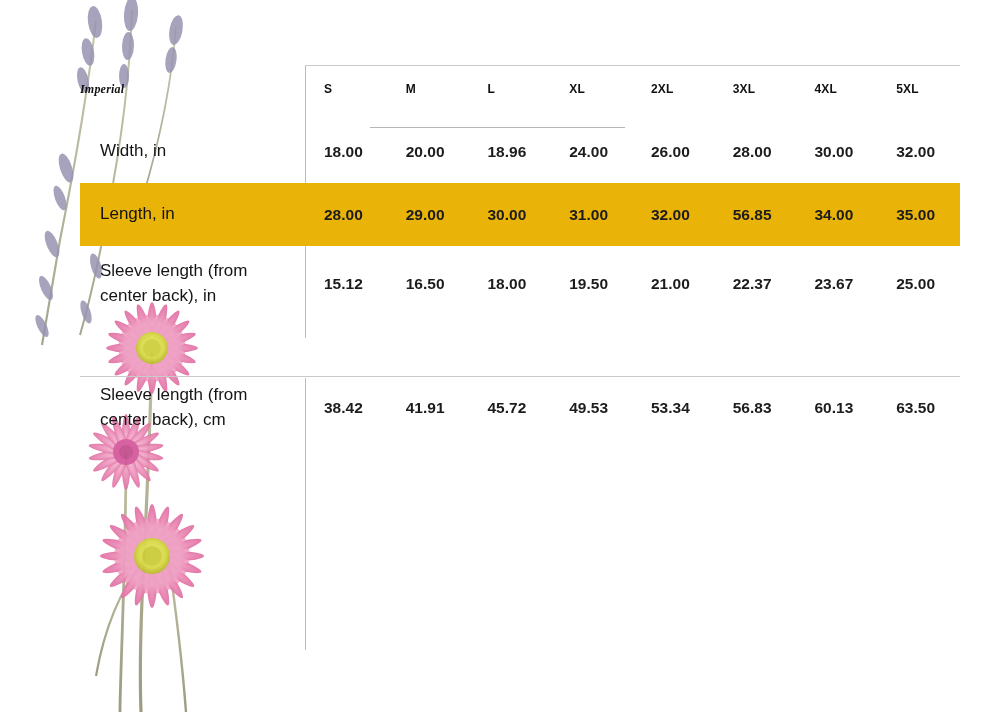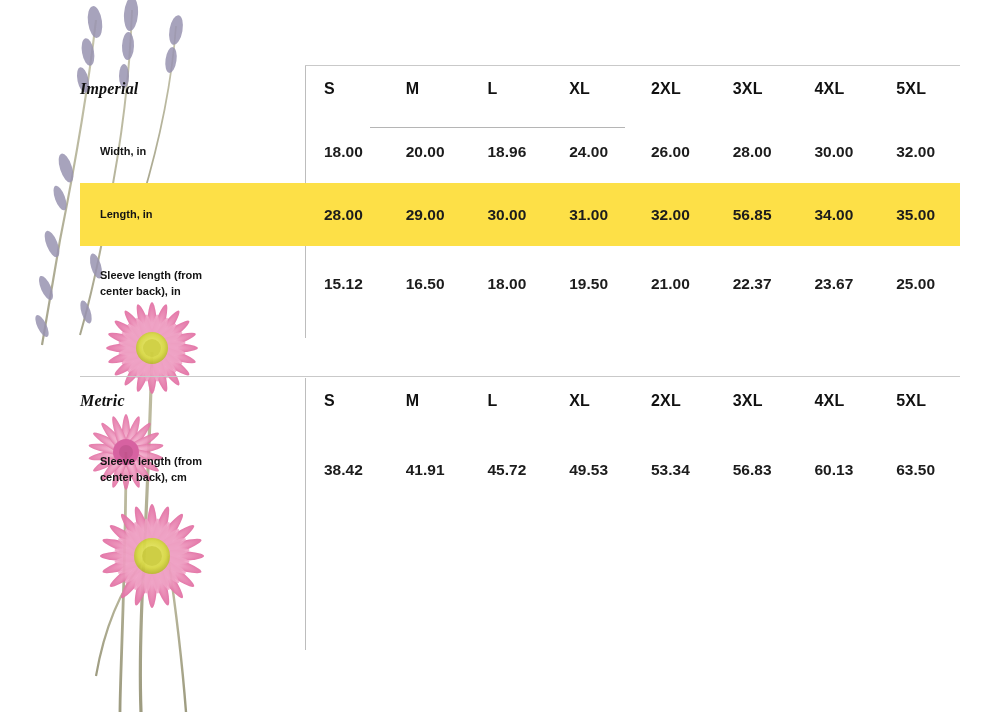--- a/index.html
+++ b/index.html
@@ -44,21 +44,21 @@
     margin: 0;
   }
 
   
   col.c-label { width: 226px; }
   col.c-size  { width: 81.75px; }
 
   .hdr-row td {
     height: 62px;
     vertical-align: middle;
-    font-size: 16px;
+    font-size: 12px;
     font-weight: bold;
     color: #111;
     letter-spacing: .2px;
   }
   .title-cell {
     font-family: "Liberation Serif", serif;
     font-style: italic;
     font-weight: normal;
     font-size: 34px;
     color: #111;
@@ -71,31 +71,31 @@
 
   .data-row td {
     height: 63px;
     vertical-align: middle;
     font-size: 15.5px;
     font-weight: bold;
     color: #1c1c1c;
   }
   .data-row td.rowlabel {
     padding-left: 20px;
-    font-size: 11px;
-    font-weight: bold;
+    font-size: 17px;
+    font-weight: normal;
     line-height: 1.45;
     color: #141414;
   }
   .data-row td.val {
     padding-left: 18px;
   }
   .data-row.tall td { height: 76px; }
 
-  .shaded td { background: #fde047; }
+  .shaded td { background: #eab308; }
 
   
   .vrule {
     position: absolute;
     width: 1px;
     background: #bdbdbd;
   }
   .vrule-imperial { left: 305px; top: 66px;  height: 272px; }
   .vrule-metric   { left: 305px; top: 378px; height: 272px; }
 
@@ -324,31 +324,20 @@
         <col class="c-size">
         <col class="c-size">
         <col class="c-size">
         <col class="c-size">
       <col class="c-size">
         <col class="c-size">
         <col class="c-size">
         <col class="c-size">
     </colgroup>
     <tbody>
-      <tr class="hdr-row">
-        <td class="title-cell">Metric</td>
-        <td class="size-h">S</td>
-        <td class="size-h">M</td>
-        <td class="size-h">L</td>
-        <td class="size-h">XL</td>
-        <td class="size-h">2XL</td>
-        <td class="size-h">3XL</td>
-        <td class="size-h">4XL</td>
-        <td class="size-h">5XL</td>
-      </tr>
 
 
 
       <tr class="data-row tall">
         <td class="rowlabel">
           <span>Sleeve length (from</span><br>
           <span>center back), cm</span>
         </td>
         <td class="val">38.42</td>
         <td class="val">41.91</td>

